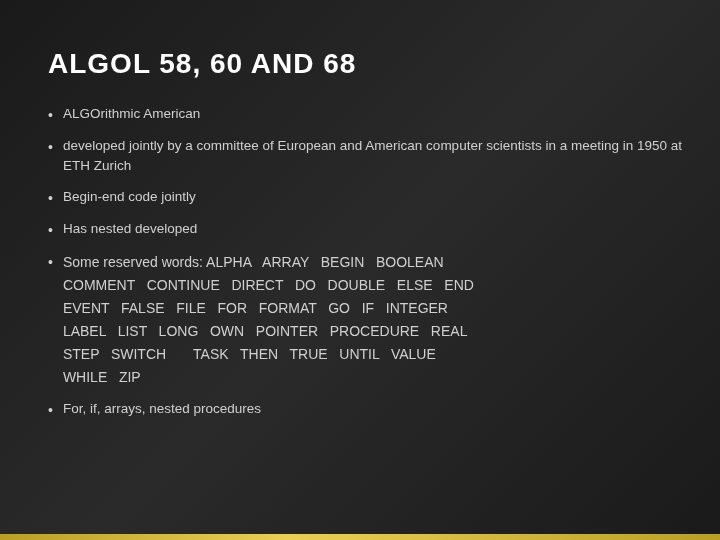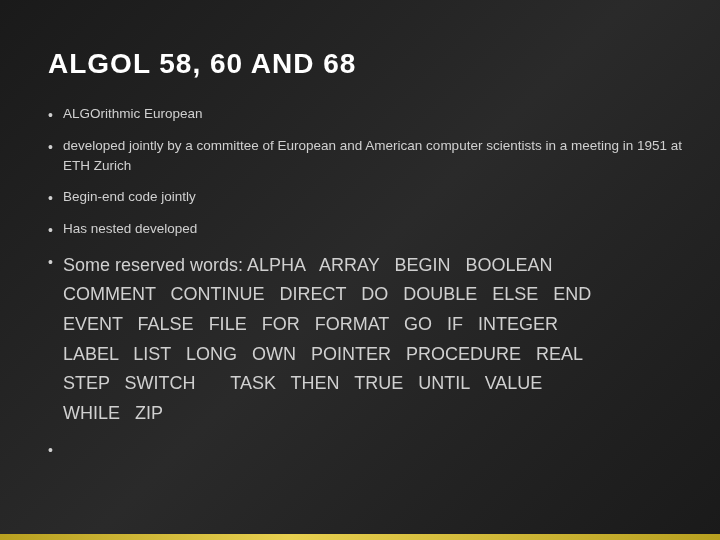--- a/index.html
+++ b/index.html
@@ -66,40 +66,40 @@
       font-size: 14px;
       flex-shrink: 0;
       margin-top: 1px;
     }
 
     .bullet-text {
       flex: 1;
     }
 
     .reserved-words {
-      font-size: 18px;
+      font-size: 14px;
       line-height: 1.65;
     }
   </style>
 </head>
 <body>
 
 <div class="slide">
   <h1 class="title">ALGOL 58, 60 AND 68</h1>
 
   <ul class="bullet-list">
 
     <li class="bullet-item">
       <span class="bullet-dot">•</span>
-      <span class="bullet-text">ALGOrithmic European</span>
+      <span class="bullet-text">ALGOrithmic American</span>
     </li>
 
     <li class="bullet-item">
       <span class="bullet-dot">•</span>
-      <span class="bullet-text">developed jointly by a committee of European and American computer scientists in a meeting in 1951 at ETH Zurich</span>
+      <span class="bullet-text">developed jointly by a committee of European and American computer scientists in a meeting in 1950 at ETH Zurich</span>
     </li>
 
     <li class="bullet-item">
       <span class="bullet-dot">•</span>
       <span class="bullet-text">Begin-end code jointly</span>
     </li>
 
     <li class="bullet-item">
       <span class="bullet-dot">•</span>
       <span class="bullet-text">Has nested developed</span>
@@ -112,16 +112,17 @@
         COMMENT &nbsp; CONTINUE &nbsp; DIRECT &nbsp; DO &nbsp; DOUBLE &nbsp; ELSE &nbsp; END<br>
         EVENT &nbsp; FALSE &nbsp; FILE &nbsp; FOR &nbsp; FORMAT &nbsp; GO &nbsp; IF &nbsp; INTEGER<br>
         LABEL &nbsp; LIST &nbsp; LONG &nbsp; OWN &nbsp; POINTER &nbsp; PROCEDURE &nbsp; REAL<br>
         STEP &nbsp; SWITCH &nbsp;&nbsp;&nbsp;&nbsp;&nbsp; TASK &nbsp; THEN &nbsp; TRUE &nbsp; UNTIL &nbsp; VALUE<br>
         WHILE &nbsp; ZIP
       </span>
     </li>
 
     <li class="bullet-item">
       <span class="bullet-dot">•</span>
+      <span class="bullet-text">For, if, arrays, nested procedures</span>
     </li>
 
   </ul>
 </div>
 
 </body></html>

